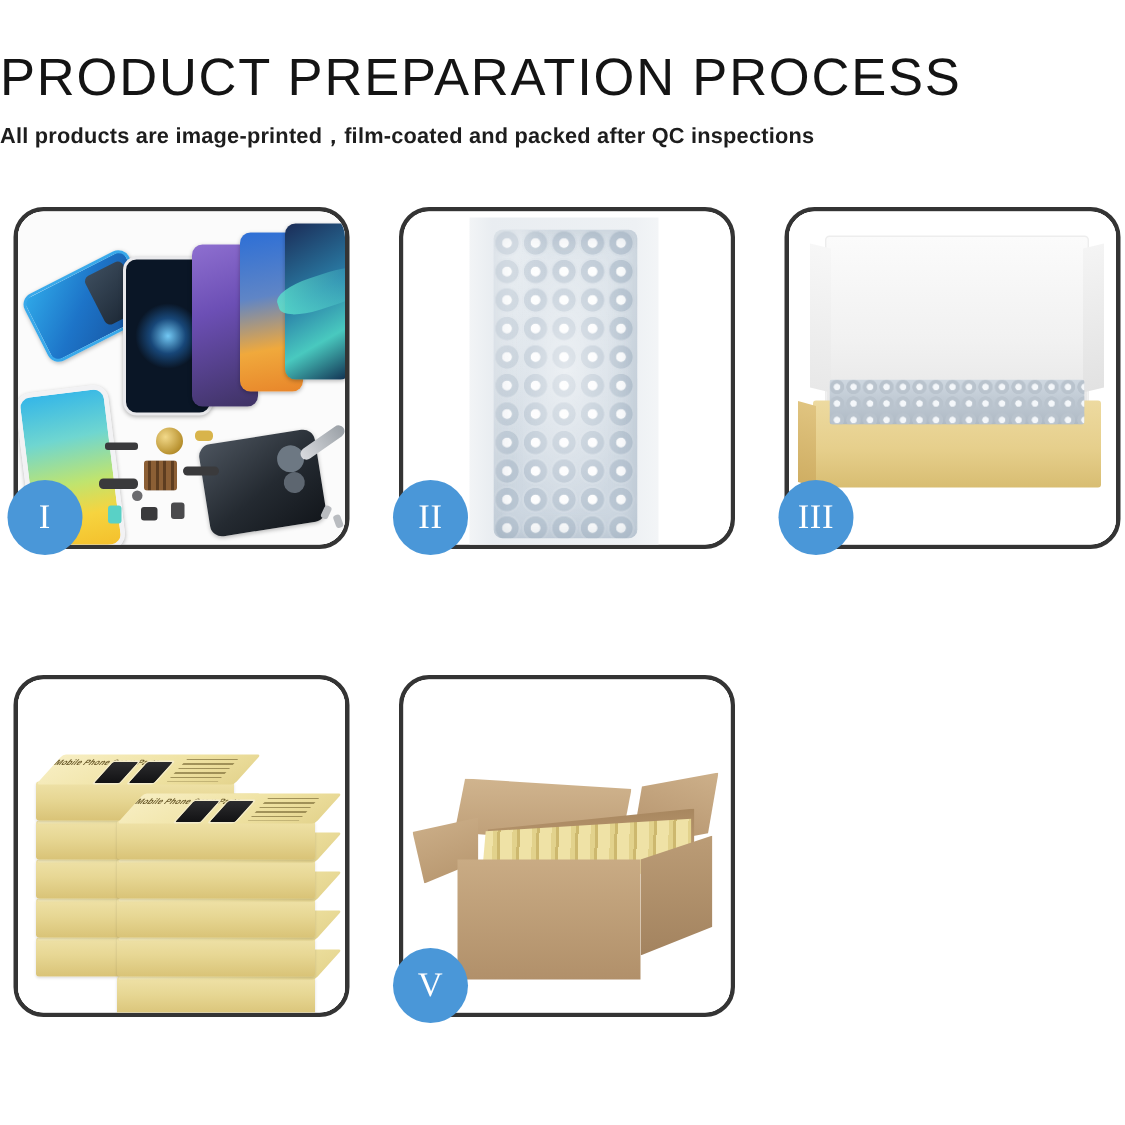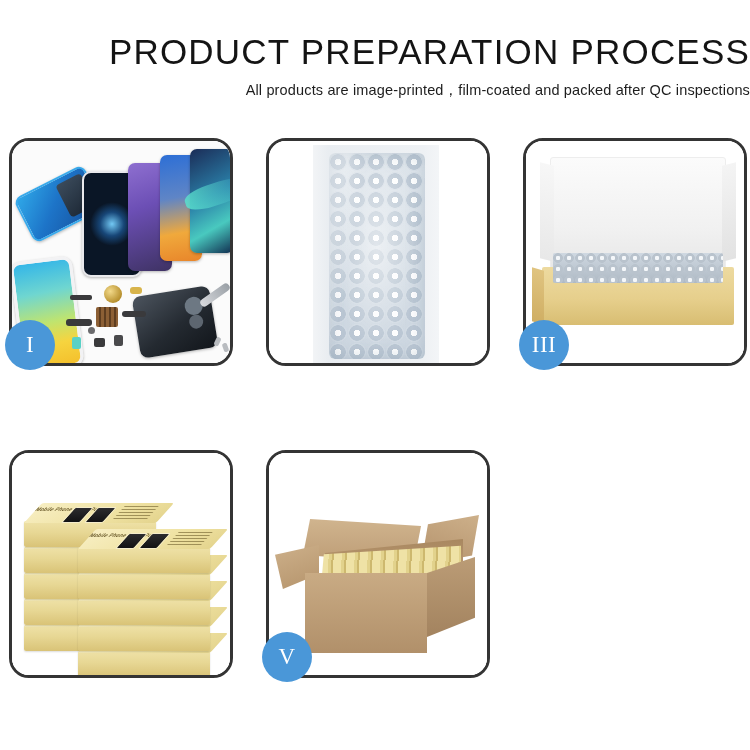--- a/index.html
+++ b/index.html
@@ -13,37 +13,37 @@
     font-family: "Liberation Sans", sans-serif;
     color: #1a1a1a;
     overflow: hidden;
     position: relative;
   }
 
   
   .header {
     width: 750px;
     padding-top: 34px;
-    text-align: right;
+    text-align: left;
   }
   .title {
     font-family: "Liberation Sans", sans-serif;
     font-size: 35px;
     letter-spacing: 1.2px;
     font-weight: 400;
     color: #141414;
     line-height: 1.05;
     white-space: nowrap;
   }
   .subtitle {
     margin-top: 10px;
     font-size: 14.5px;
     letter-spacing: 0.15px;
     color: #1d1d1d;
-    font-weight: 400;
+    font-weight: 700;
     white-space: nowrap;
   }
 
   
   .grid {
     position: absolute;
     top: 138px;
     left: 0;
     width: 750px;
   }
@@ -402,20 +402,21 @@
       <div class="badge">I</div>
     </div>
 
     <div class="panel p-col2">
       <div class="clip">
         <div class="scene2">
           <div class="wrapsheet"></div>
           <div class="bubbles"></div>
         </div>
       </div>
+      <div class="badge">II</div>
     </div>
 
     <div class="panel p-col3">
       <div class="clip">
         <div class="scene3">
           <div class="lid3"></div>
           <div class="tray3">
             <div class="inner"></div>
           </div>
         </div>

